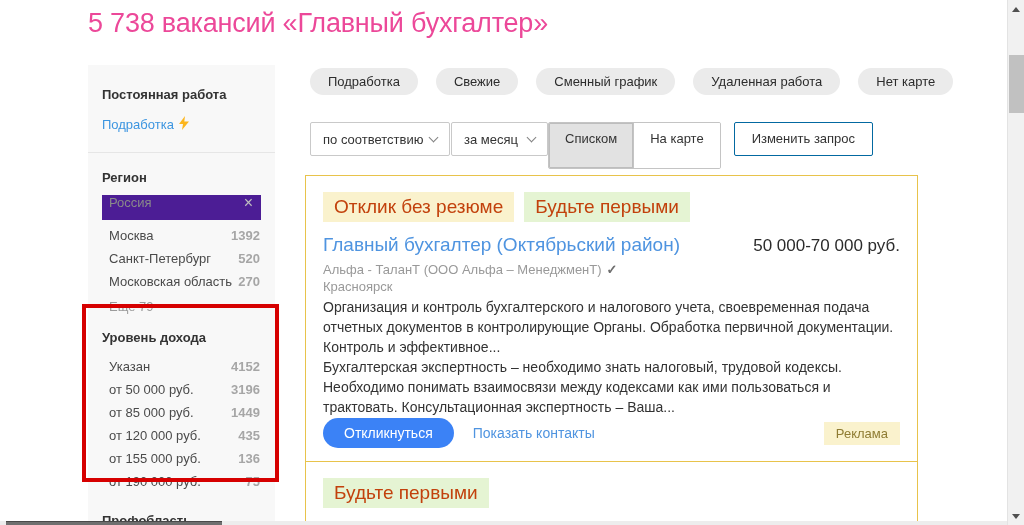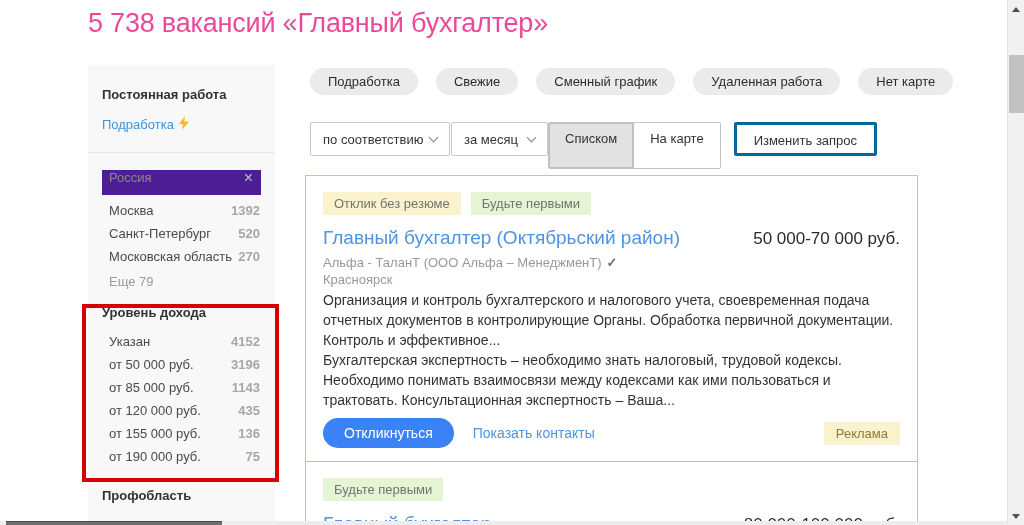--- a/index.html
+++ b/index.html
@@ -53,32 +53,32 @@
   .select.period { width:97px; margin-left:1px; }
   .chev {
     width:7px; height:7px; border-right:1px solid #828282; border-bottom:1px solid #828282;
     transform:rotate(45deg); margin-top:-4px; flex:none;
   }
   .viewtoggle { display:flex; border:1px solid #c4c4c4; border-radius:2px; height:47px; overflow:hidden; }
   .vt { padding:0 16px; line-height:32px; font-size:13px; color:#333; background:#fff; cursor:pointer; white-space:nowrap; }
   .vt.active { background:#e2e2e2; box-shadow:inset 0 0 0 1px #bdbdbd; }
   .vt + .vt { border-left:1px solid #c4c4c4; }
   .editbtn {
-    margin-left:13px; height:34px; border:3px solid #0369a1; border-radius:2px; background:#fff;
+    margin-left:13px; height:34px; border:1px solid #0369a1; border-radius:2px; background:#fff;
     padding:0 17px; line-height:32px; font-size:13px; color:#333; white-space:nowrap; cursor:pointer;
   }
   
   .card {
     position:absolute; left:305px; width:613px; background:#fff;
     border:1px solid #e8c34b; padding:16px 17px; overflow:hidden;
   }
   .card.c1 { top:175px; height:287px; }
   .card.c2 { top:461px; height:120px; }
   .badges { display:flex; gap:10px; }
-  .badge { font-size:13px; padding:4px 11px; color:#737373; white-space:nowrap; }
+  .badge { font-size:19px; padding:4px 11px; color:#c2410c; white-space:nowrap; }
   .badge.y { background:#faf2cd; }
   .badge.g { background:#e5f4d3; }
   .title-row { display:flex; justify-content:space-between; align-items:flex-end; margin-top:12px; }
   .vac-title { font-size:19px; color:#4f94e0; cursor:pointer; text-decoration:none; }
   .salary { font-size:17px; color:#2b2b2b; white-space:nowrap; margin-left:20px; }
   .company { margin-top:6px; font-size:13px; color:#999; }
   .company .chk { color:#6e6e6e; font-weight:700; margin-left:5px; }
   .city { font-size:13px; color:#999; margin-top:2px; }
   .desc { margin-top:3px; font-size:14px; color:#333; line-height:20px; max-height:122px; overflow:hidden; }
   .desc p { margin:0; }
@@ -107,20 +107,21 @@
 <aside class="sidebar">
   <div class="sb-perm">Постоянная работа</div>
   <div class="sb-part">
     <span>Подработка</span>
     <span class="bolt"><svg width="10" height="14" viewBox="0 0 10 14">
           <polygon points="6,0 0,8 4,8 3,14 10,5.5 5.3,5.5" fill="#fcb61e"></polygon>
         </svg></span>
   </div>
   <div class="sb-divider"></div>
 
+  <div class="sb-header">Регион</div>
   <div class="sb-chip">
     <span>Россия</span>
     <span class="x">×</span>
   </div>
   <div class="sb-row">
     <span>Москва</span>
     <span class="cnt">1392</span>
   </div>
   <div class="sb-row">
     <span>Санкт-Петербург</span>
@@ -136,21 +137,21 @@
   <div class="sb-row">
     <span>Указан</span>
     <span class="cnt">4152</span>
   </div>
   <div class="sb-row">
     <span>от 50 000 руб.</span>
     <span class="cnt">3196</span>
   </div>
   <div class="sb-row">
     <span>от 85 000 руб.</span>
-    <span class="cnt">1143</span>
+    <span class="cnt">1449</span>
   </div>
   <div class="sb-row">
     <span>от 120 000 руб.</span>
     <span class="cnt">435</span>
   </div>
   <div class="sb-row">
     <span>от 155 000 руб.</span>
     <span class="cnt">136</span>
   </div>
   <div class="sb-row">

